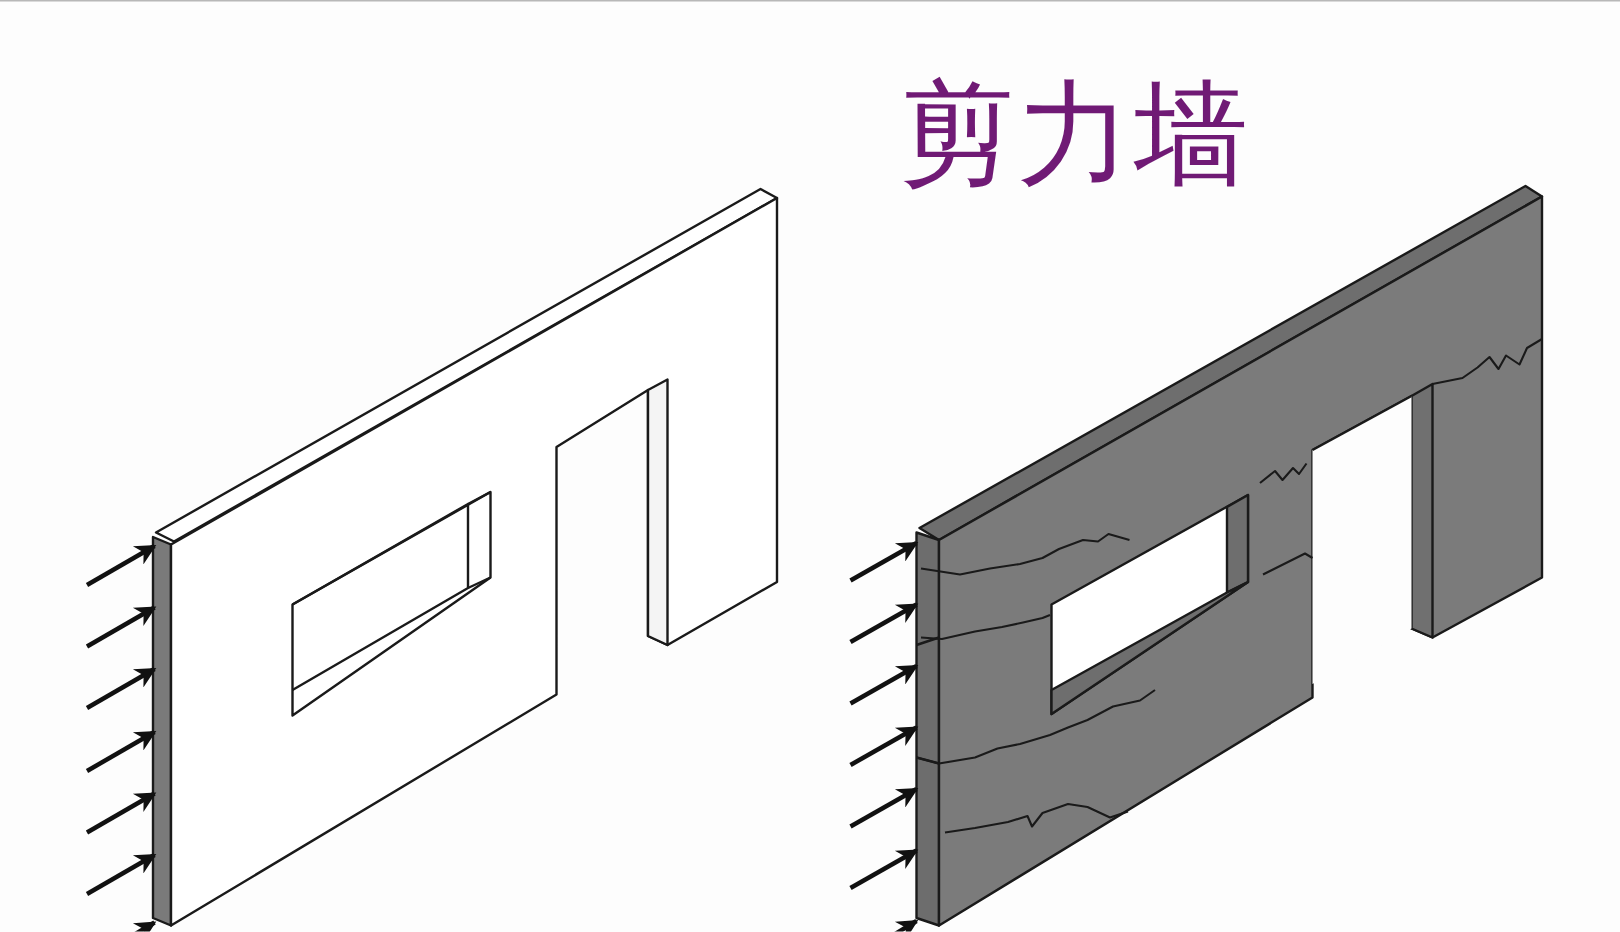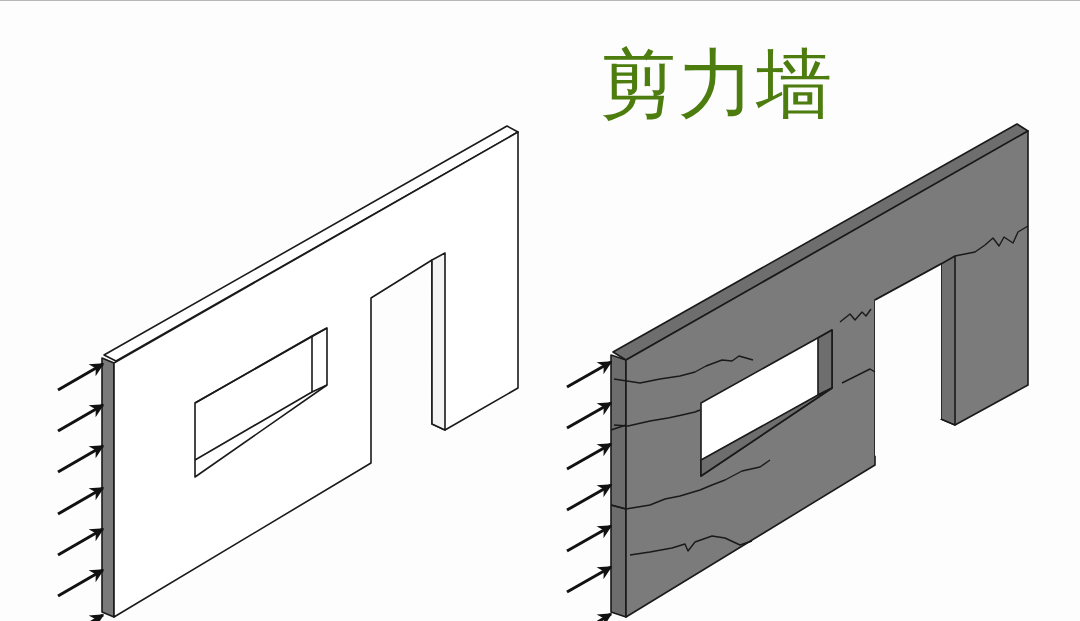--- a/index.html
+++ b/index.html
@@ -1,22 +1,22 @@
 <!DOCTYPE html>
 <html><head>
 <meta charset="utf-8">
 <style>
   html, body { margin: 0; padding: 0; background: #fdfdfd; }
   body { width: 1080px; height: 621px; position: relative; overflow: hidden; font-family: "DejaVu Sans", sans-serif; }
   .topline { position: absolute; left: 0; top: 0; width: 1080px; height: 1px; background: #b8b8b8; }
   .title {
     position: absolute; left: 600px; top: 52px;
-    font-family: Liberation Mono, monospace;
+    font-family: Liberation Sans, sans-serif;
     font-size: 76px; font-weight: 500; letter-spacing: 2px;
-    color: #4d7c0f; line-height: 1;
+    color: #701a75; line-height: 1;
   }
   svg { position: absolute; left: 0; top: 0; }
 </style>
 </head>
 <body>
 
 <div class="topline"></div>
 
 <div class="title">剪力墙</div>
 

